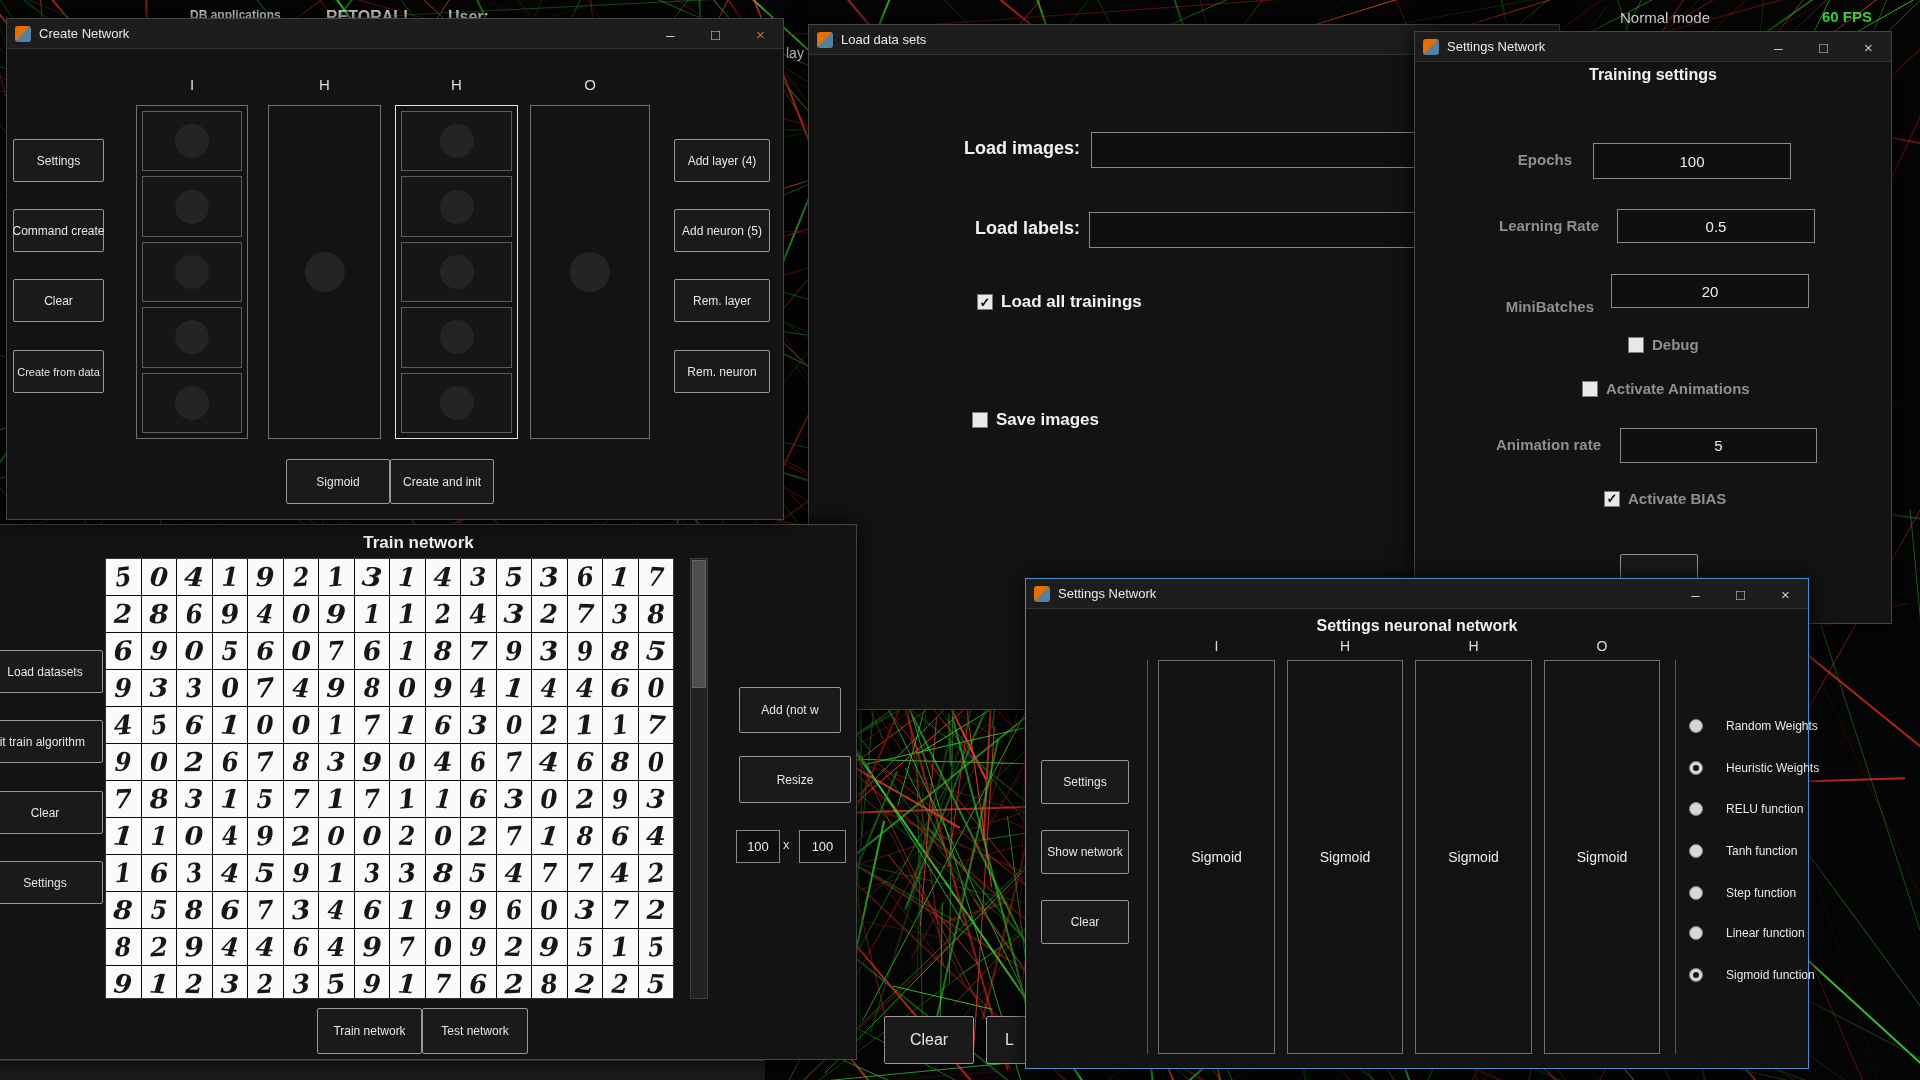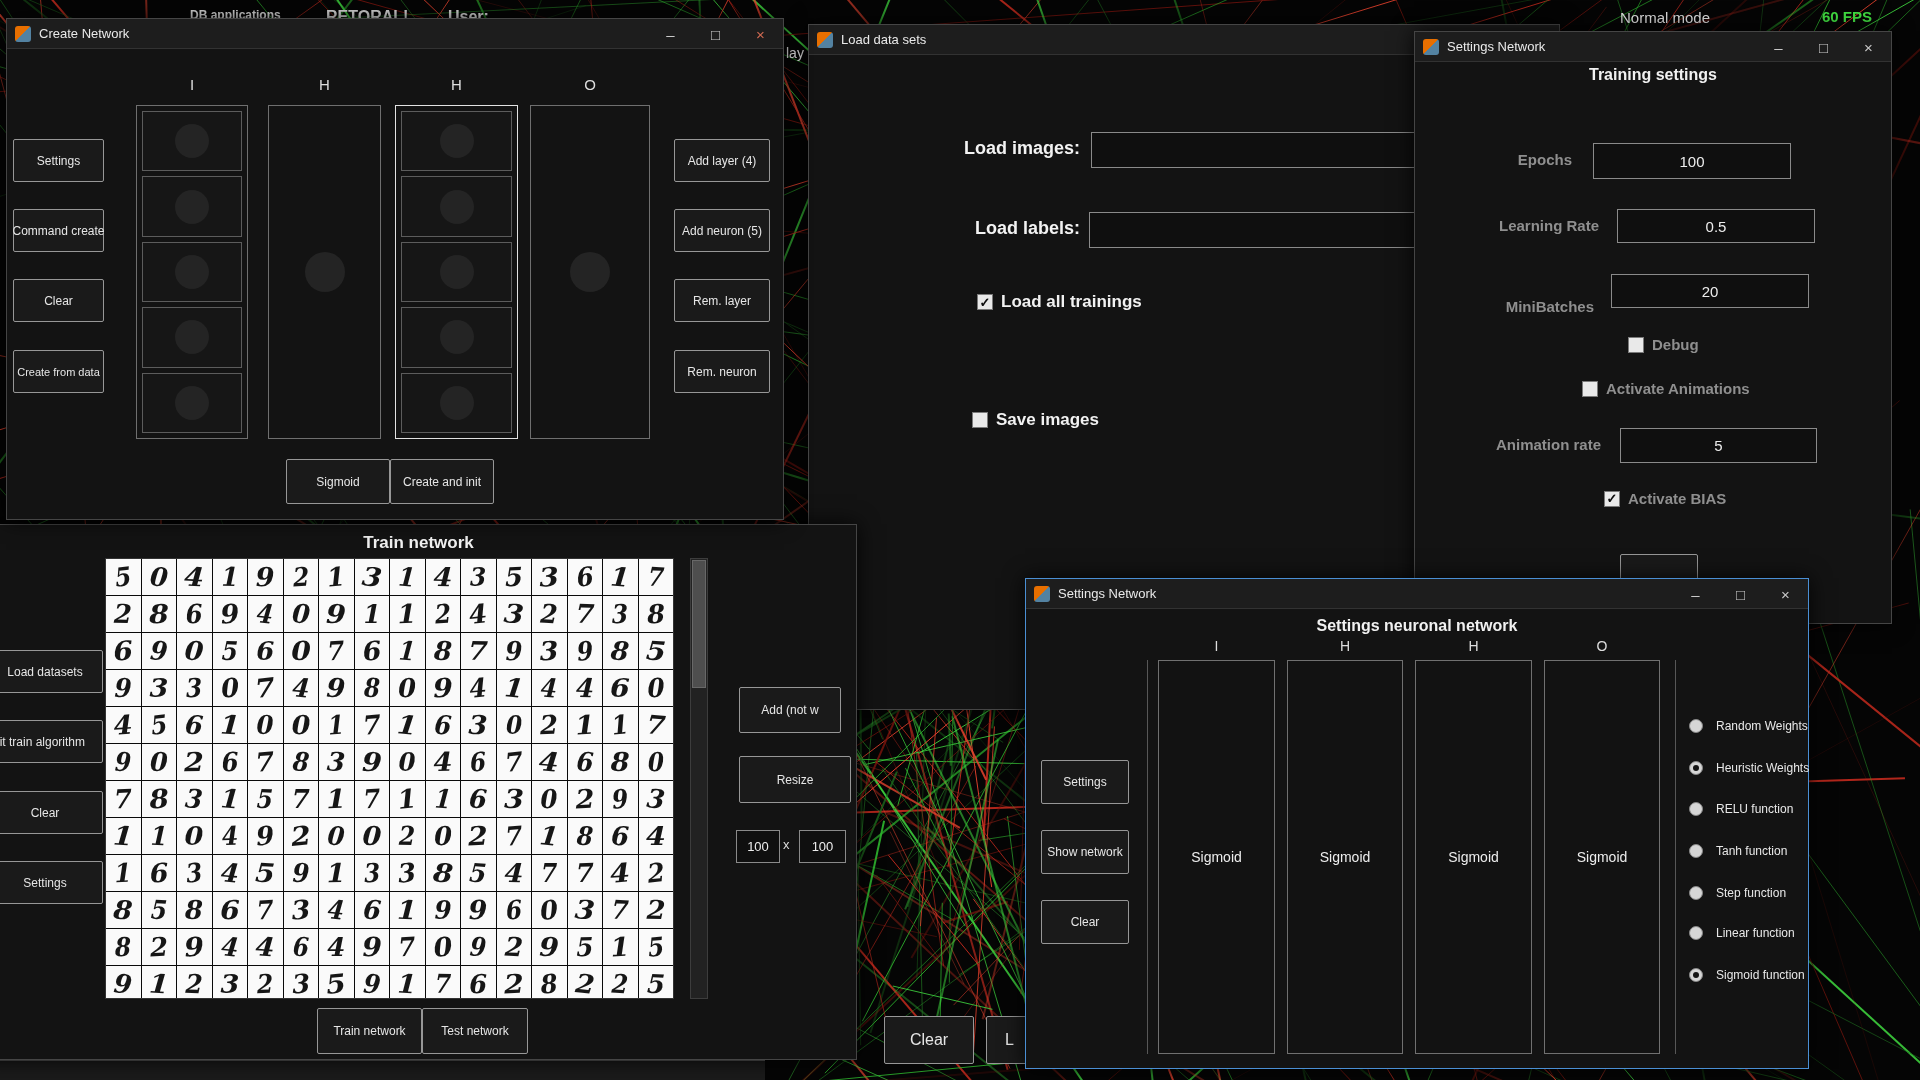--- a/index.html
+++ b/index.html
@@ -39,21 +39,21 @@
   .wlabel { position:absolute; color:#f2f2f2; font-weight:bold; text-align:right;
             white-space:nowrap; }
 
   .cbrow { position:absolute; display:flex; align-items:center; gap:8px; }
   .cb { width:16px; height:16px; background:#e9e9e9; border:1px solid #7a7a7a; flex:0 0 16px;
         display:flex; align-items:center; justify-content:center; font-size:13px;
         color:#0c0c0c; font-weight:bold; }
   .cb-label-white { color:#f2f2f2; font-weight:bold; font-size:17px; }
   .cb-label-gray { color:#8f8f8f; font-weight:bold; font-size:15px; }
 
-  .radiorow { position:absolute; display:flex; align-items:center; gap:13px; }
+  .radiorow { position:absolute; display:flex; align-items:center; gap:23px; }
   .radio { width:14px; height:14px; border-radius:50%; background:#d6d6d6;
            border:1px solid #868686; position:relative; flex:0 0 14px; }
   .radio.on::after { content:''; position:absolute; inset:3px; border-radius:50%;
                      background:#141414; }
   .radio-label { color:#e8e8e8; font-size:12px; white-space:nowrap; }
 
   .colhdr { position:absolute; text-align:center; color:#dedede; font-size:15px; }
   .ncol { position:absolute; border:1px solid #6f6f6f; display:flex; flex-direction:column;
           gap:5px; padding:5px; background:#131313; }
   .ncol.single { align-items:center; justify-content:center; }

